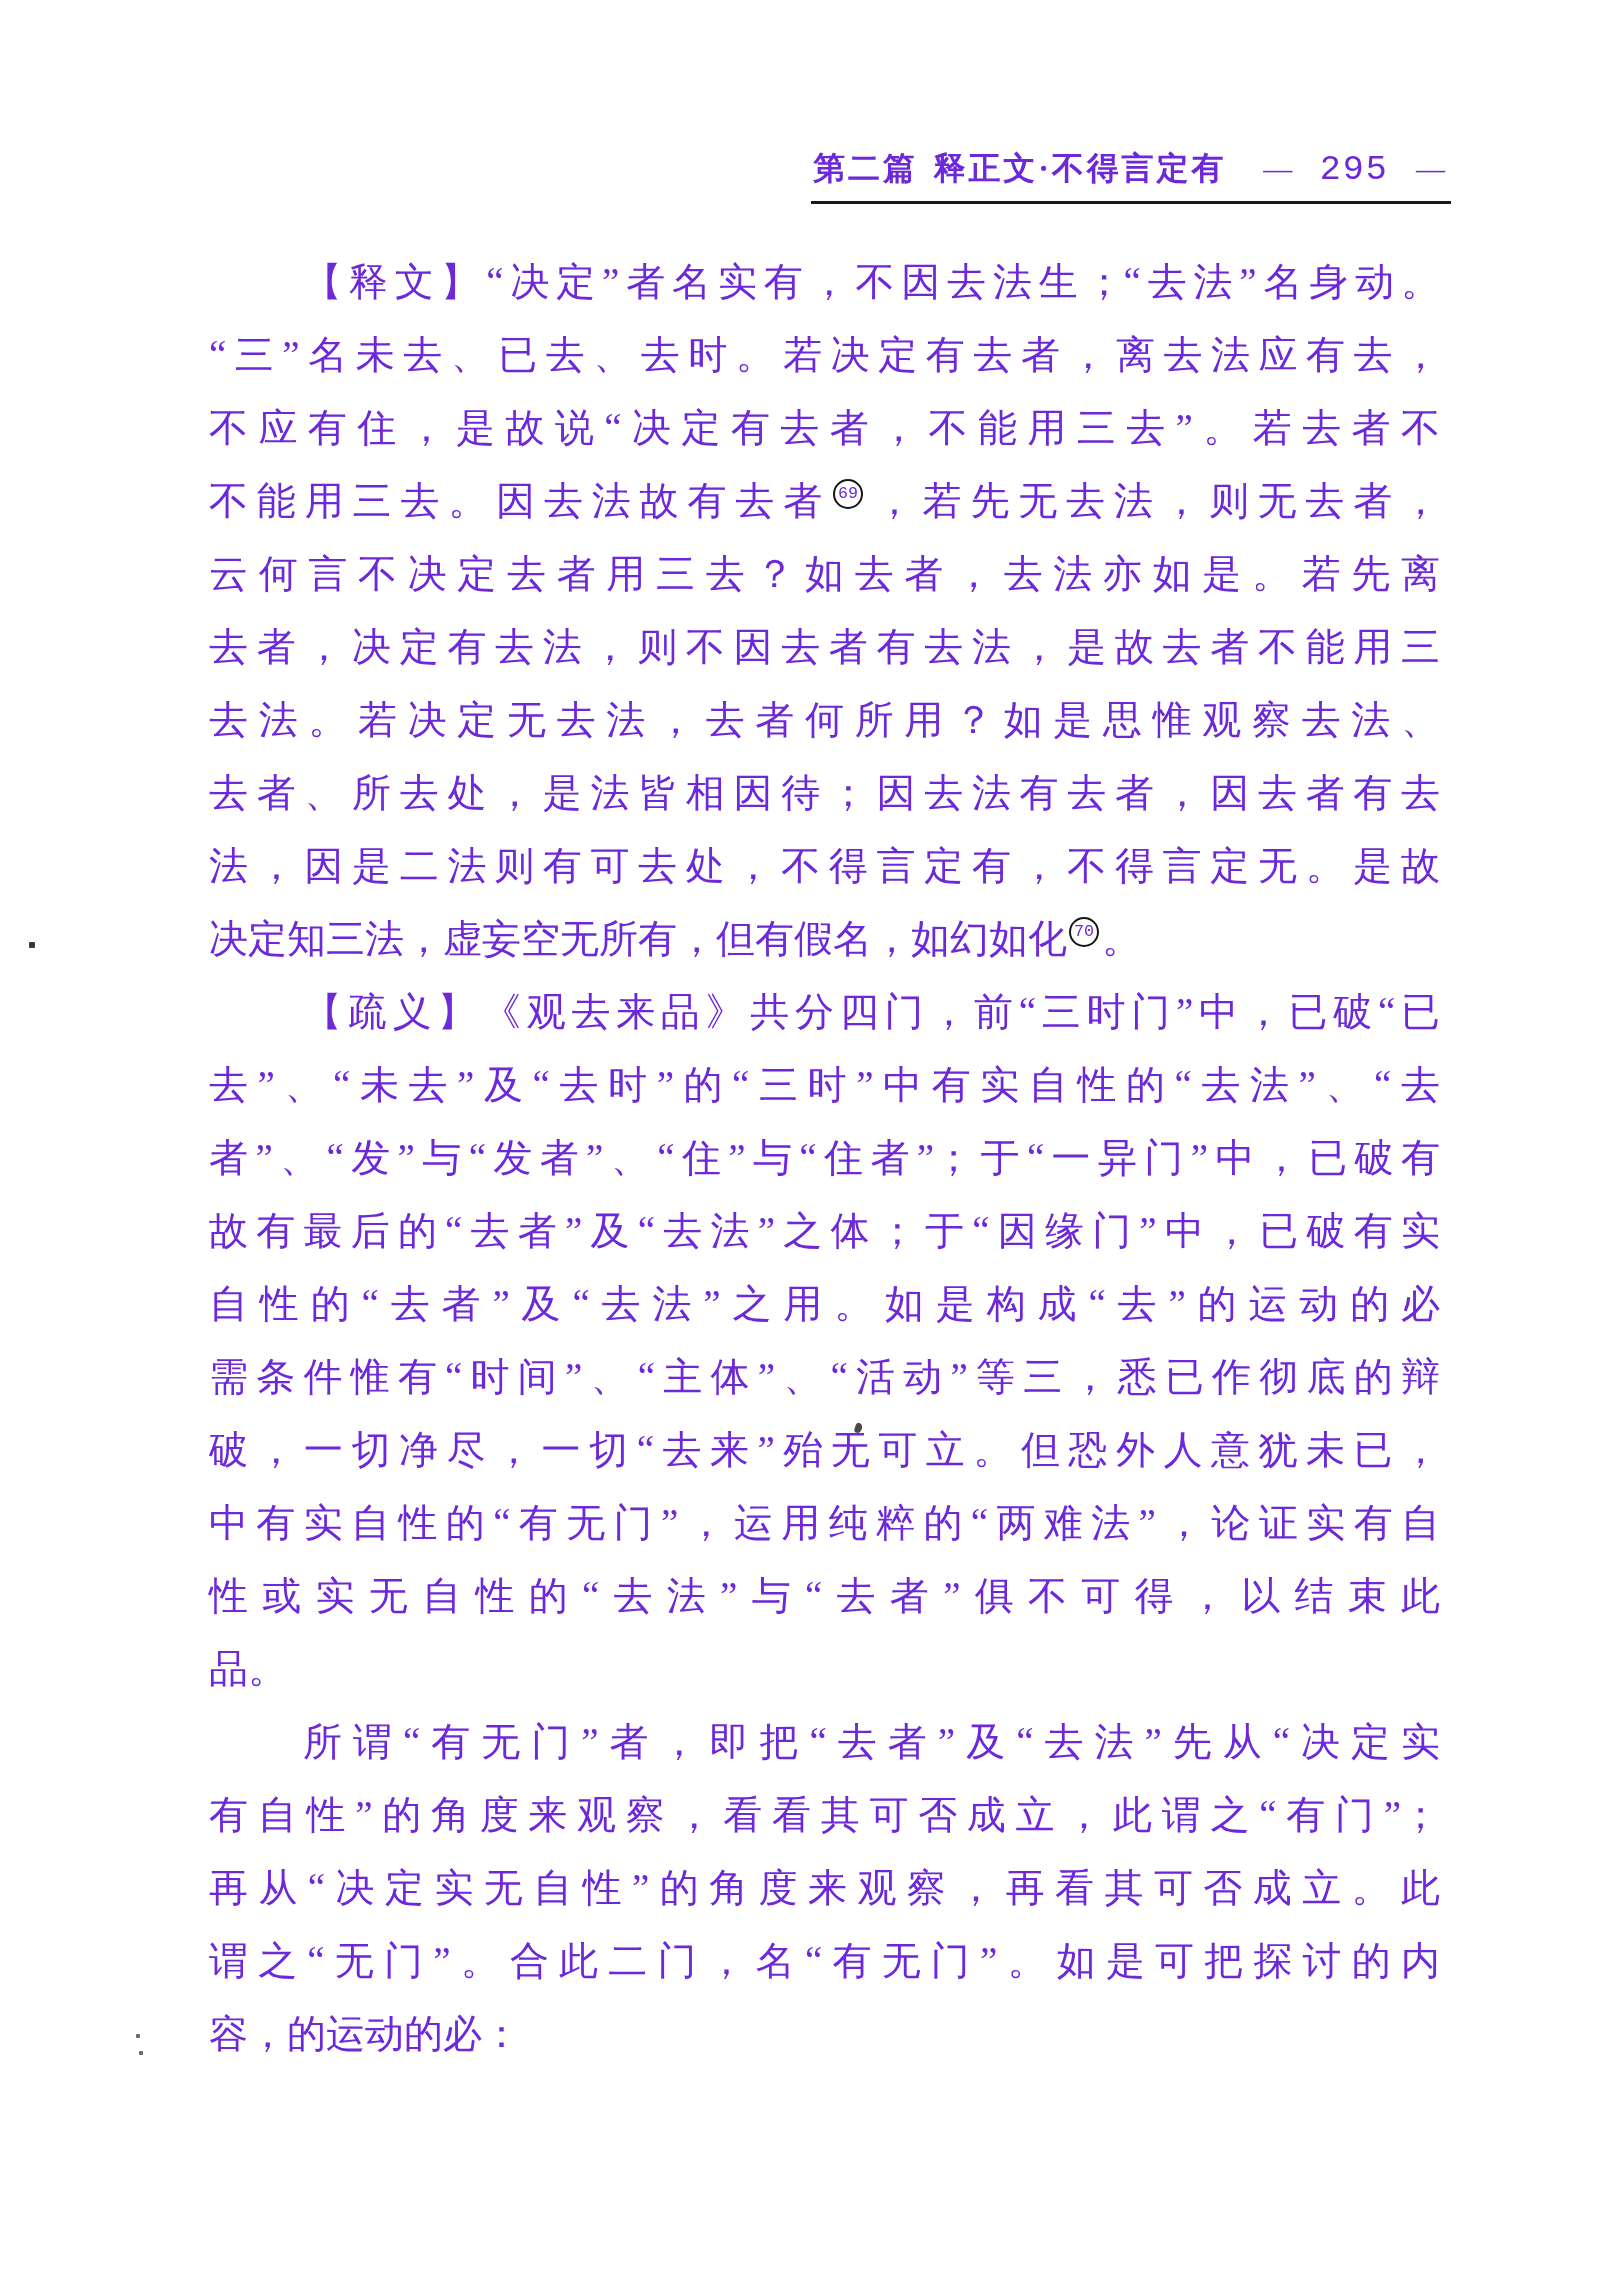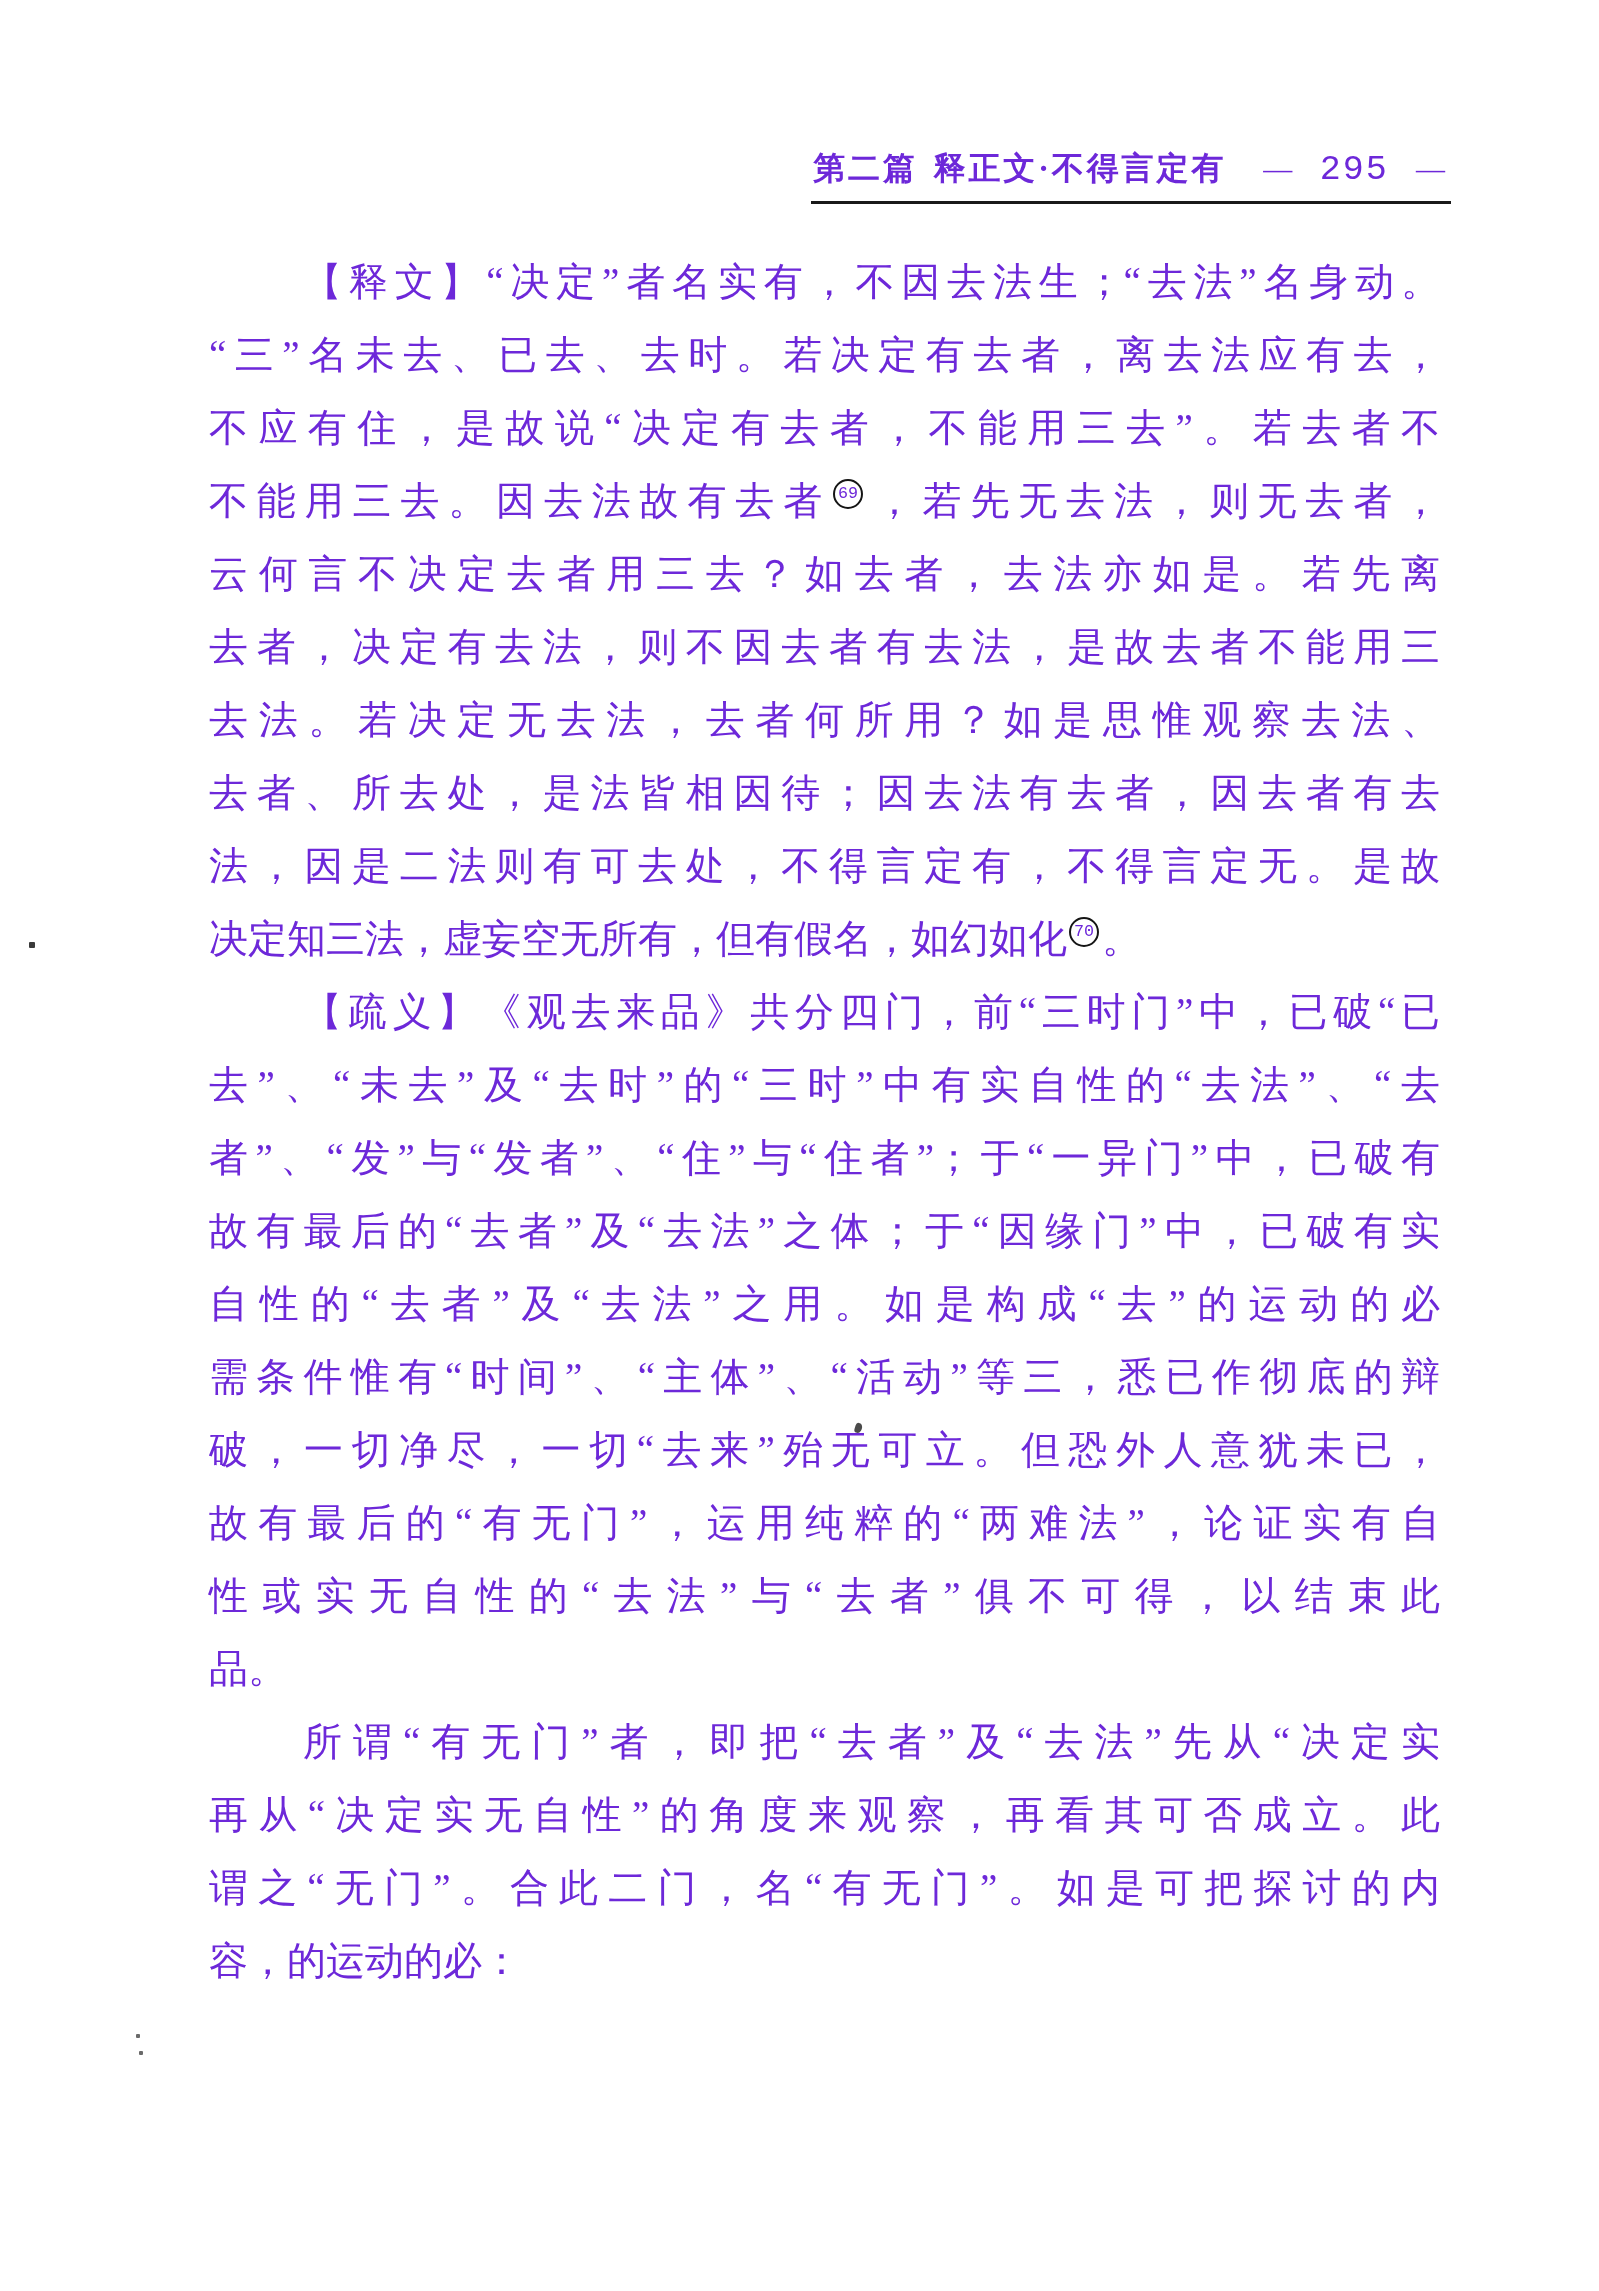--- a/index.html
+++ b/index.html
@@ -129,26 +129,27 @@
         <div class="line last">决定知三法，虚妄空无所有，但有假名，如幻如化<span class="fnref">70</span>。</div>
       </div>
       <div class="para">
         <div class="line indent">【疏义】《观去来品》共分四门，前“三时门”中，已破“已</div>
         <div class="line">去”、“未去”及“去时”的“三时”中有实自性的“去法”、“去</div>
         <div class="line">者”、“发”与“发者”、“住”与“住者”；于“一异门”中，已破有</div>
         <div class="line">故有最后的“去者”及“去法”之体；于“因缘门”中，已破有实</div>
         <div class="line">自性的“去者”及“去法”之用。如是构成“去”的运动的必</div>
         <div class="line">需条件惟有“时间”、“主体”、“活动”等三，悉已作彻底的辩</div>
         <div class="line">破，一切净尽，一切“去来”殆无可立。但恐外人意犹未已，</div>
-        <div class="line">故有最后的“有无门”，运用纯粹的“两难法”，论证实有自</div>
+        <div class="line">中有实自性的“有无门”，运用纯粹的“两难法”，论证实有自</div>
         <div class="line">性或实无自性的“去法”与“去者”俱不可得，以结束此</div>
         <div class="line last">品。</div>
       </div>
       <div class="para">
         <div class="line indent">所谓“有无门”者，即把“去者”及“去法”先从“决定实</div>
+        <div class="line">有自性”的角度来观察，看看其可否成立，此谓之“有门”；</div>
         <div class="line">再从“决定实无自性”的角度来观察，再看其可否成立。此</div>
         <div class="line">谓之“无门”。合此二门，名“有无门”。如是可把探讨的内</div>
         <div class="line last">容，的运动的必：</div>
       </div>
     </main>
 
   <div class="speckle s1"></div>
   <div class="speckle s2"></div>
   <div class="speckle s3"></div>
   <div class="speckle s4"></div>

